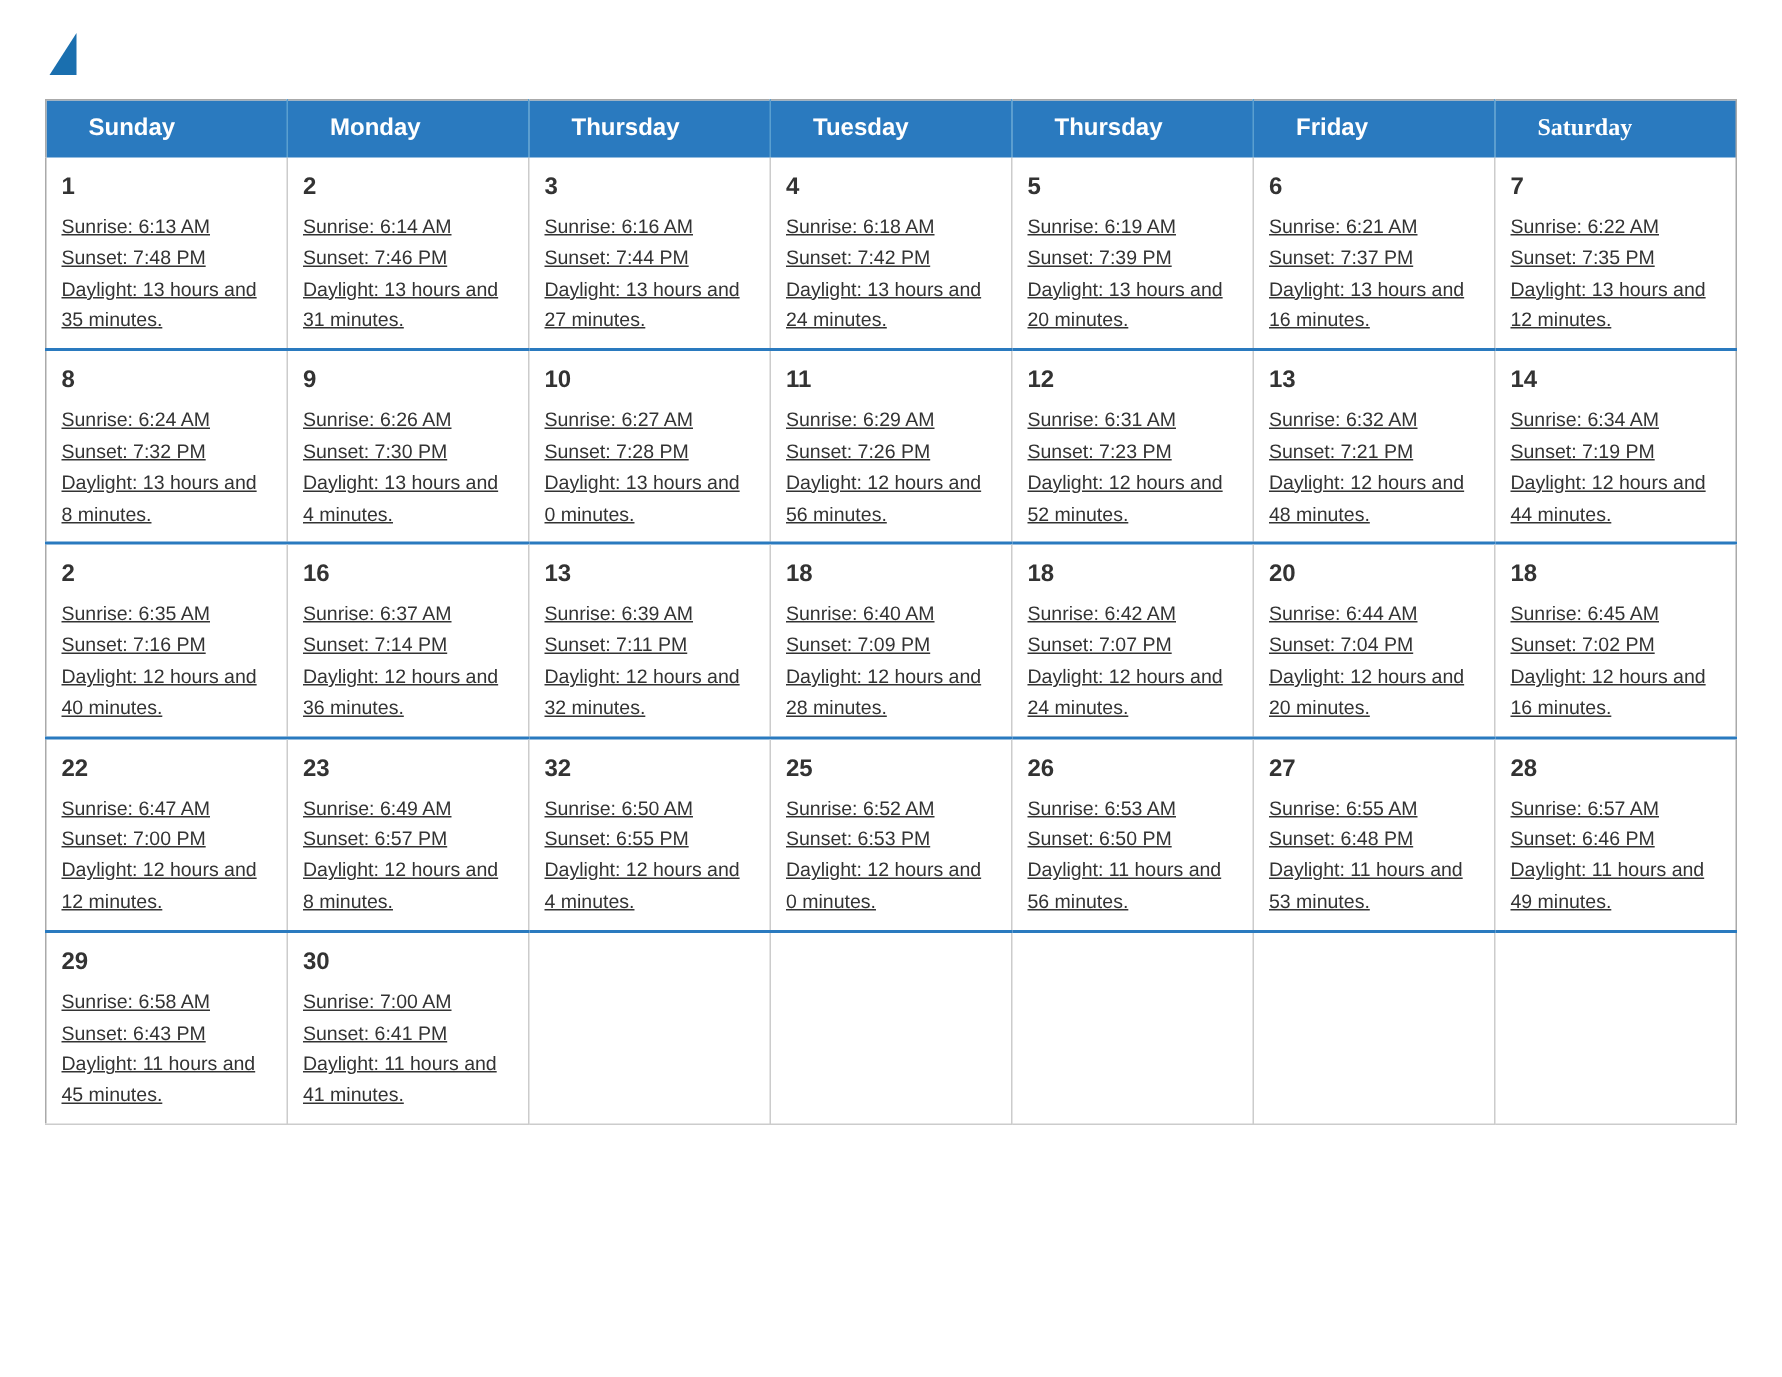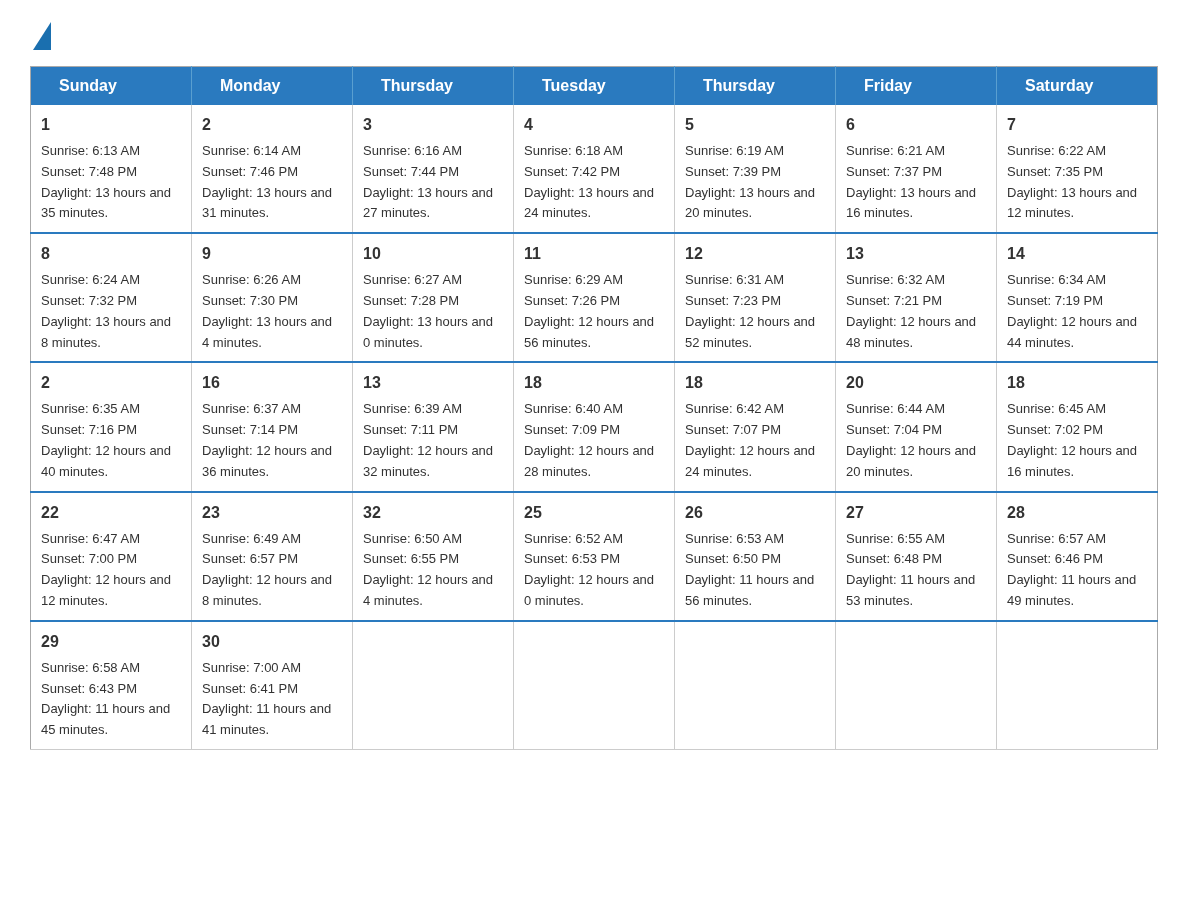--- a/index.html
+++ b/index.html
@@ -80,20 +80,21 @@
       color: #fff;
       text-align: left;
       padding: 10px 28px;
       font-size: 16px;
       font-weight: bold;
       border-right: 1px solid #5a9fd0;
     }
 
     .calendar th:last-child {
       border-right: none;
+      font-family: Liberation Serif, serif;
     }
 
     .calendar td {
       vertical-align: top;
       padding: 8px 10px;
       border-right: 1px solid #ccc;
       border-bottom: 2px solid #2a7abf;
       width: 14.28%;
       min-height: 100px;
       font-size: 13px;
@@ -113,20 +114,21 @@
     .day-number {
       font-size: 16px;
       font-weight: bold;
       display: block;
       margin-bottom: 4px;
     }
 
     .day-info {
       font-size: 13px;
       line-height: 1.6;
+      text-decoration: underline;
     }
 
     .empty-cell {
       background: #fff;
     }
   </style>
 </head>
 <body>
 
 <div class="header">

